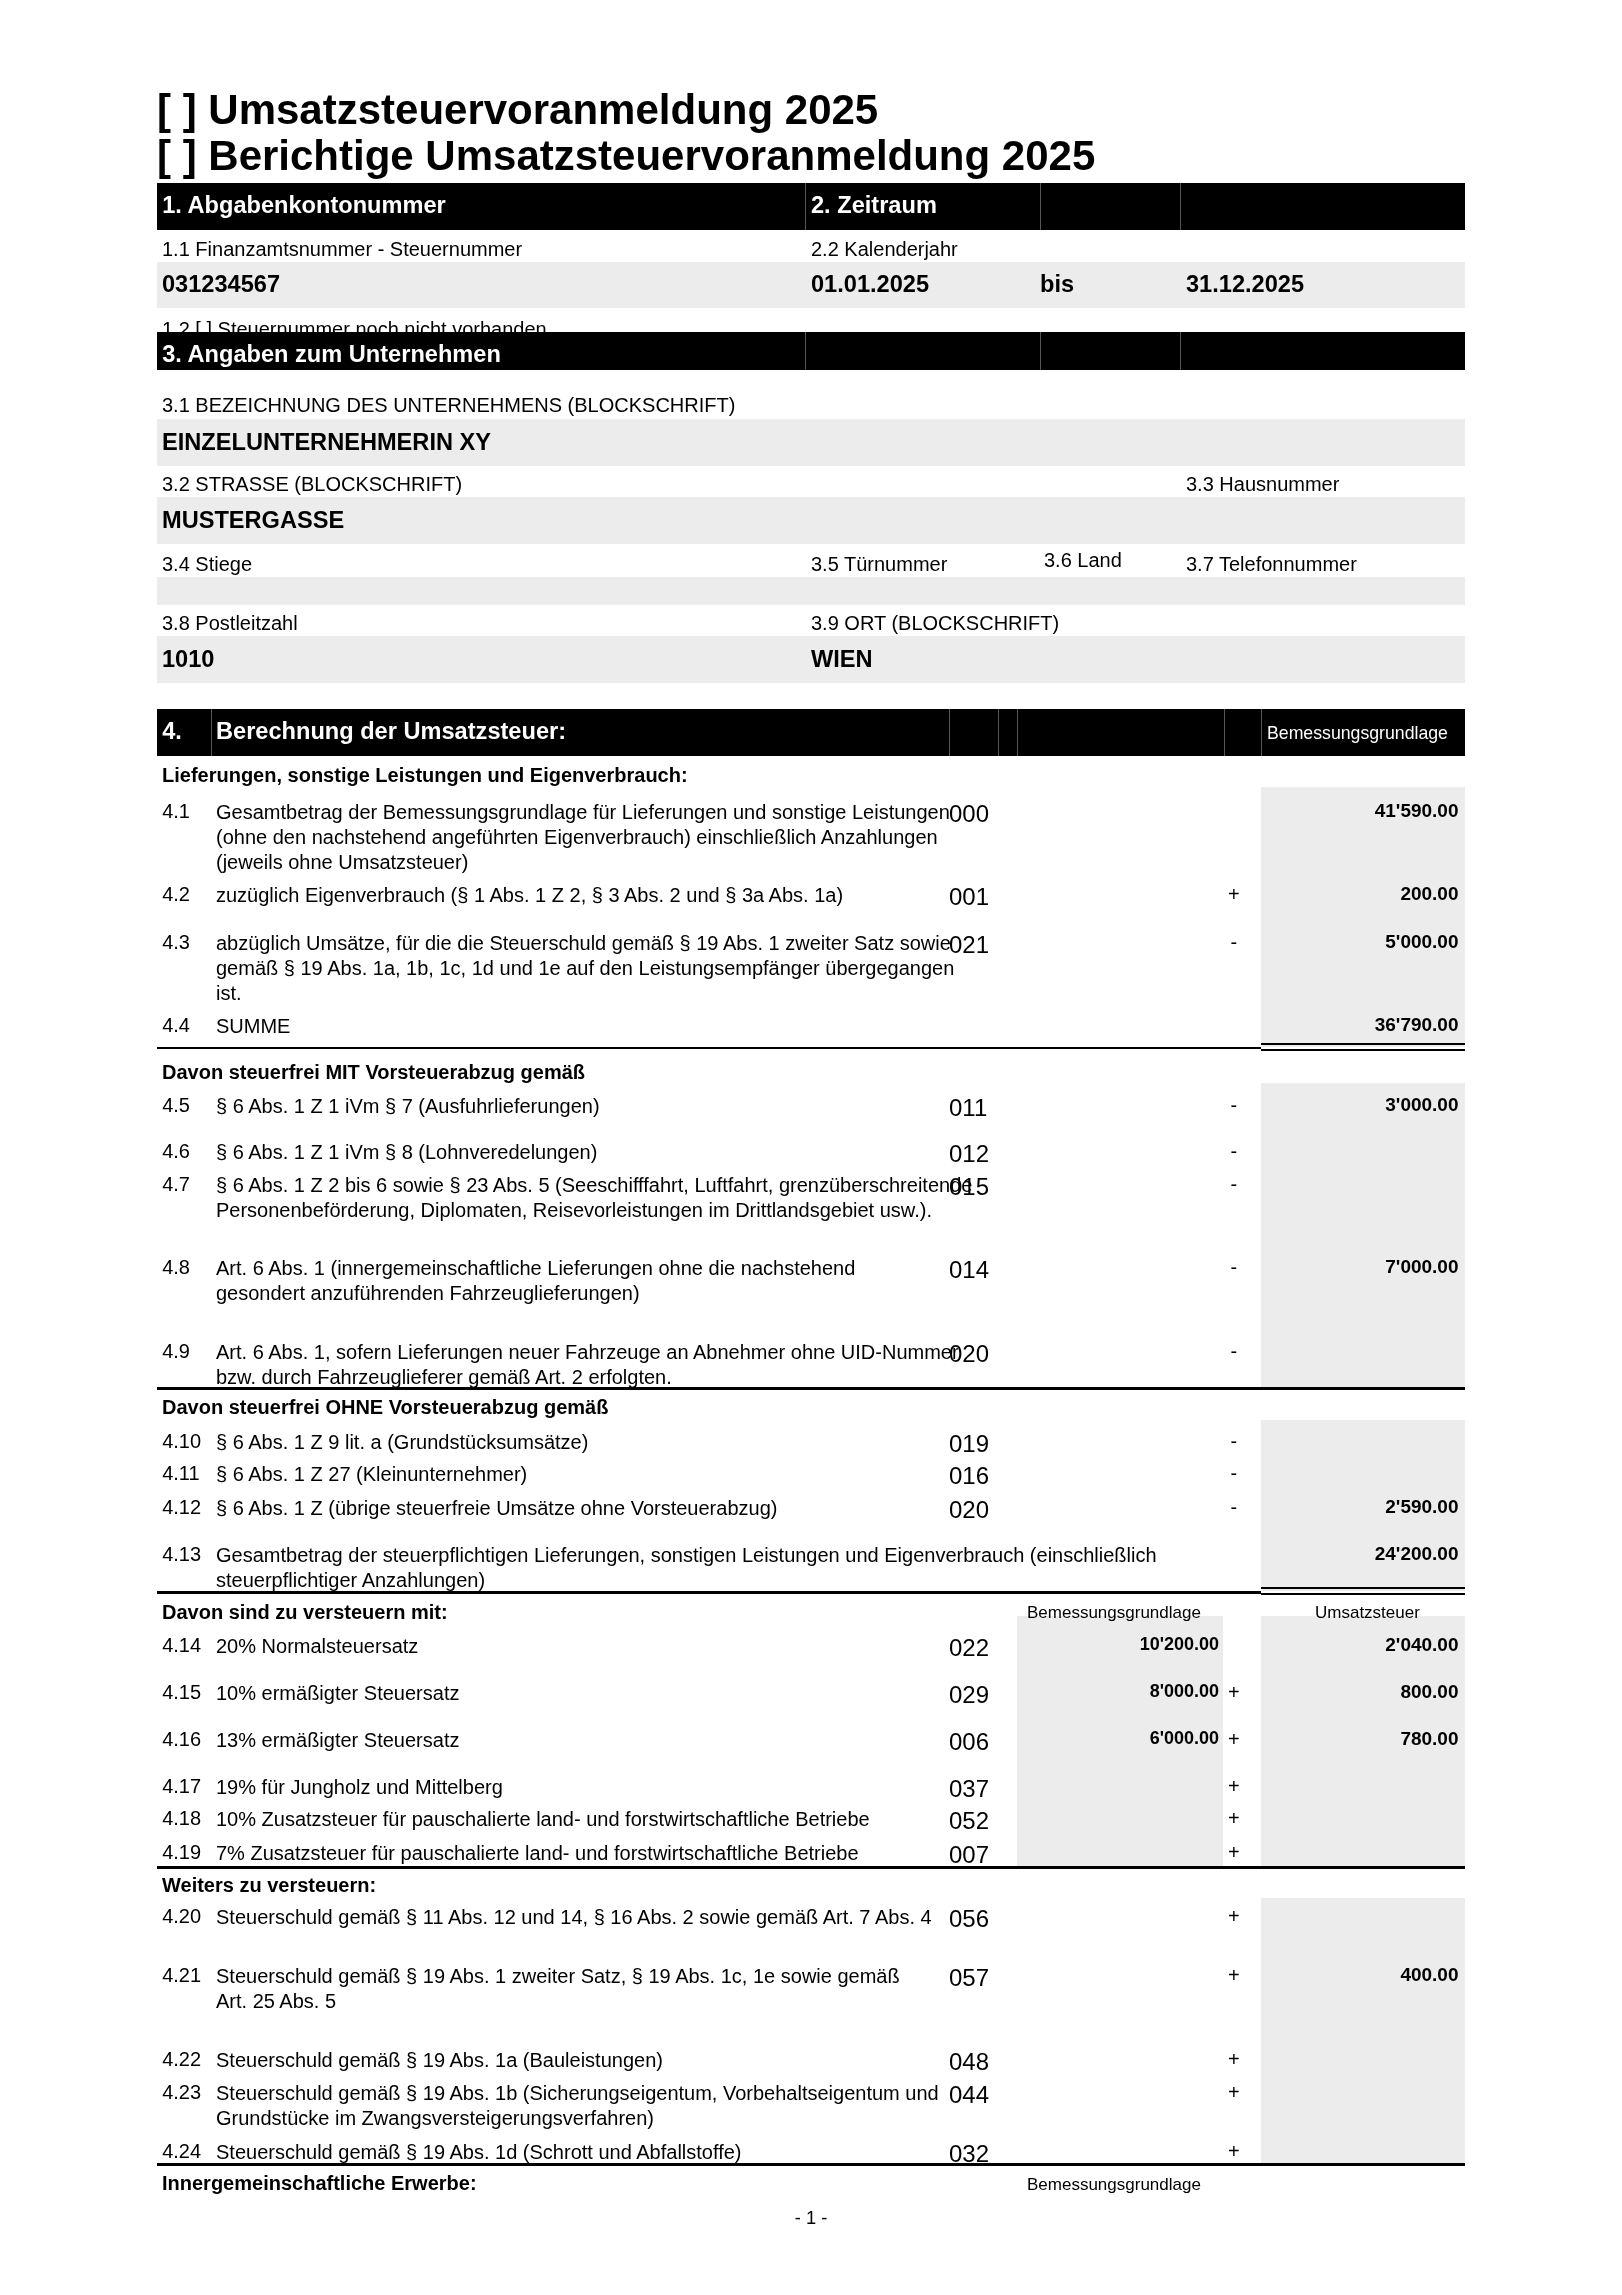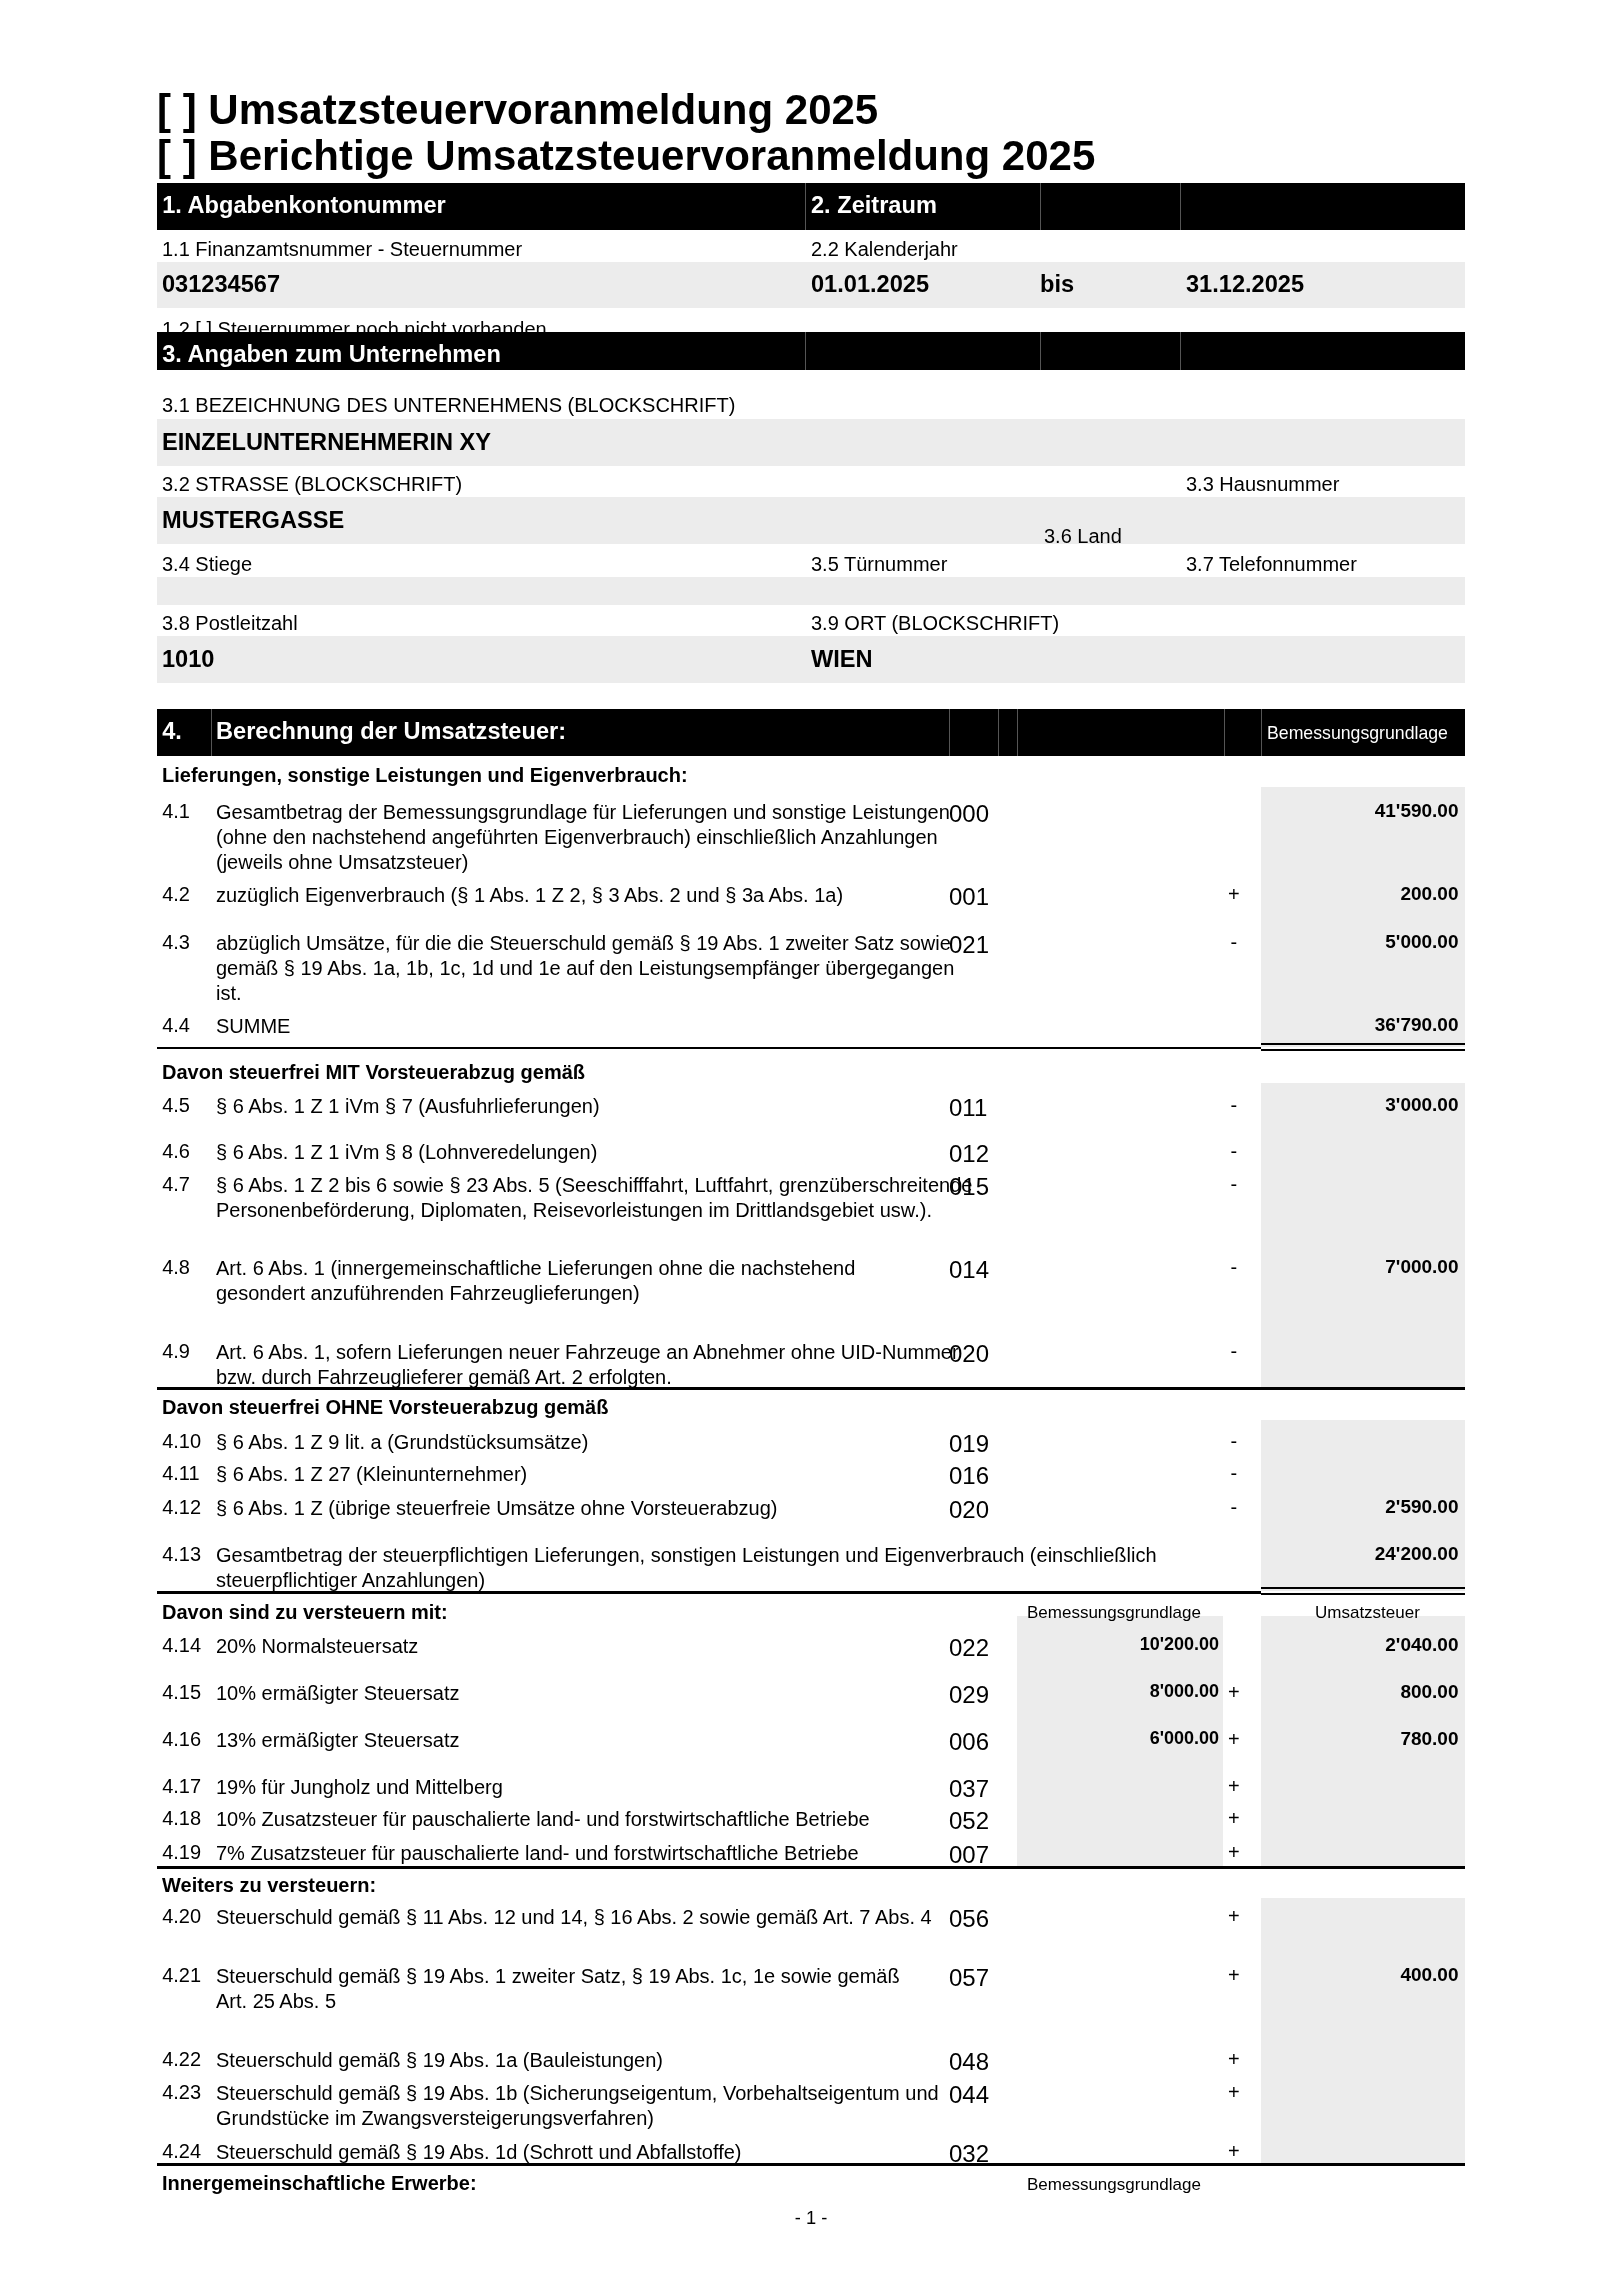--- a/index.html
+++ b/index.html
@@ -60,21 +60,21 @@
 <div class="val" style="left:162px;top:429px;">EINZELUNTERNEHMERIN XY</div>
 
 <div class="lbl" style="left:162px;top:472px;">3.2 STRASSE (BLOCKSCHRIFT)</div>
 <div class="lbl" style="left:1186px;top:472px;">3.3 Hausnummer</div>
 <div class="gray" style="left:157px;top:497px;width:1308px;height:47px;"></div>
 <div class="val" style="left:162px;top:507px;">MUSTERGASSE</div>
 <div class="val" style="left:1186px;top:507px;"></div>
 
 <div class="lbl" style="left:162px;top:552px;">3.4 Stiege</div>
 <div class="lbl" style="left:811px;top:552px;">3.5 Türnummer</div>
-<div class="lbl" style="left:1044px;top:524px;">3.6 Land</div>
+<div class="lbl" style="left:1044px;top:548px;">3.6 Land</div>
 <div class="lbl" style="left:1186px;top:552px;">3.7 Telefonnummer</div>
 <div class="gray" style="left:157px;top:577px;width:1308px;height:27.5px;"></div>
 
 <div class="lbl" style="left:162px;top:611px;">3.8 Postleitzahl</div>
 <div class="lbl" style="left:811px;top:611px;">3.9 ORT (BLOCKSCHRIFT)</div>
 <div class="gray" style="left:157px;top:636px;width:1308px;height:47px;"></div>
 <div class="val" style="left:162px;top:646px;">1010</div>
 <div class="val" style="left:811px;top:646px;">WIEN</div>
 
 <div class="band" style="top:709px;height:47px;">

